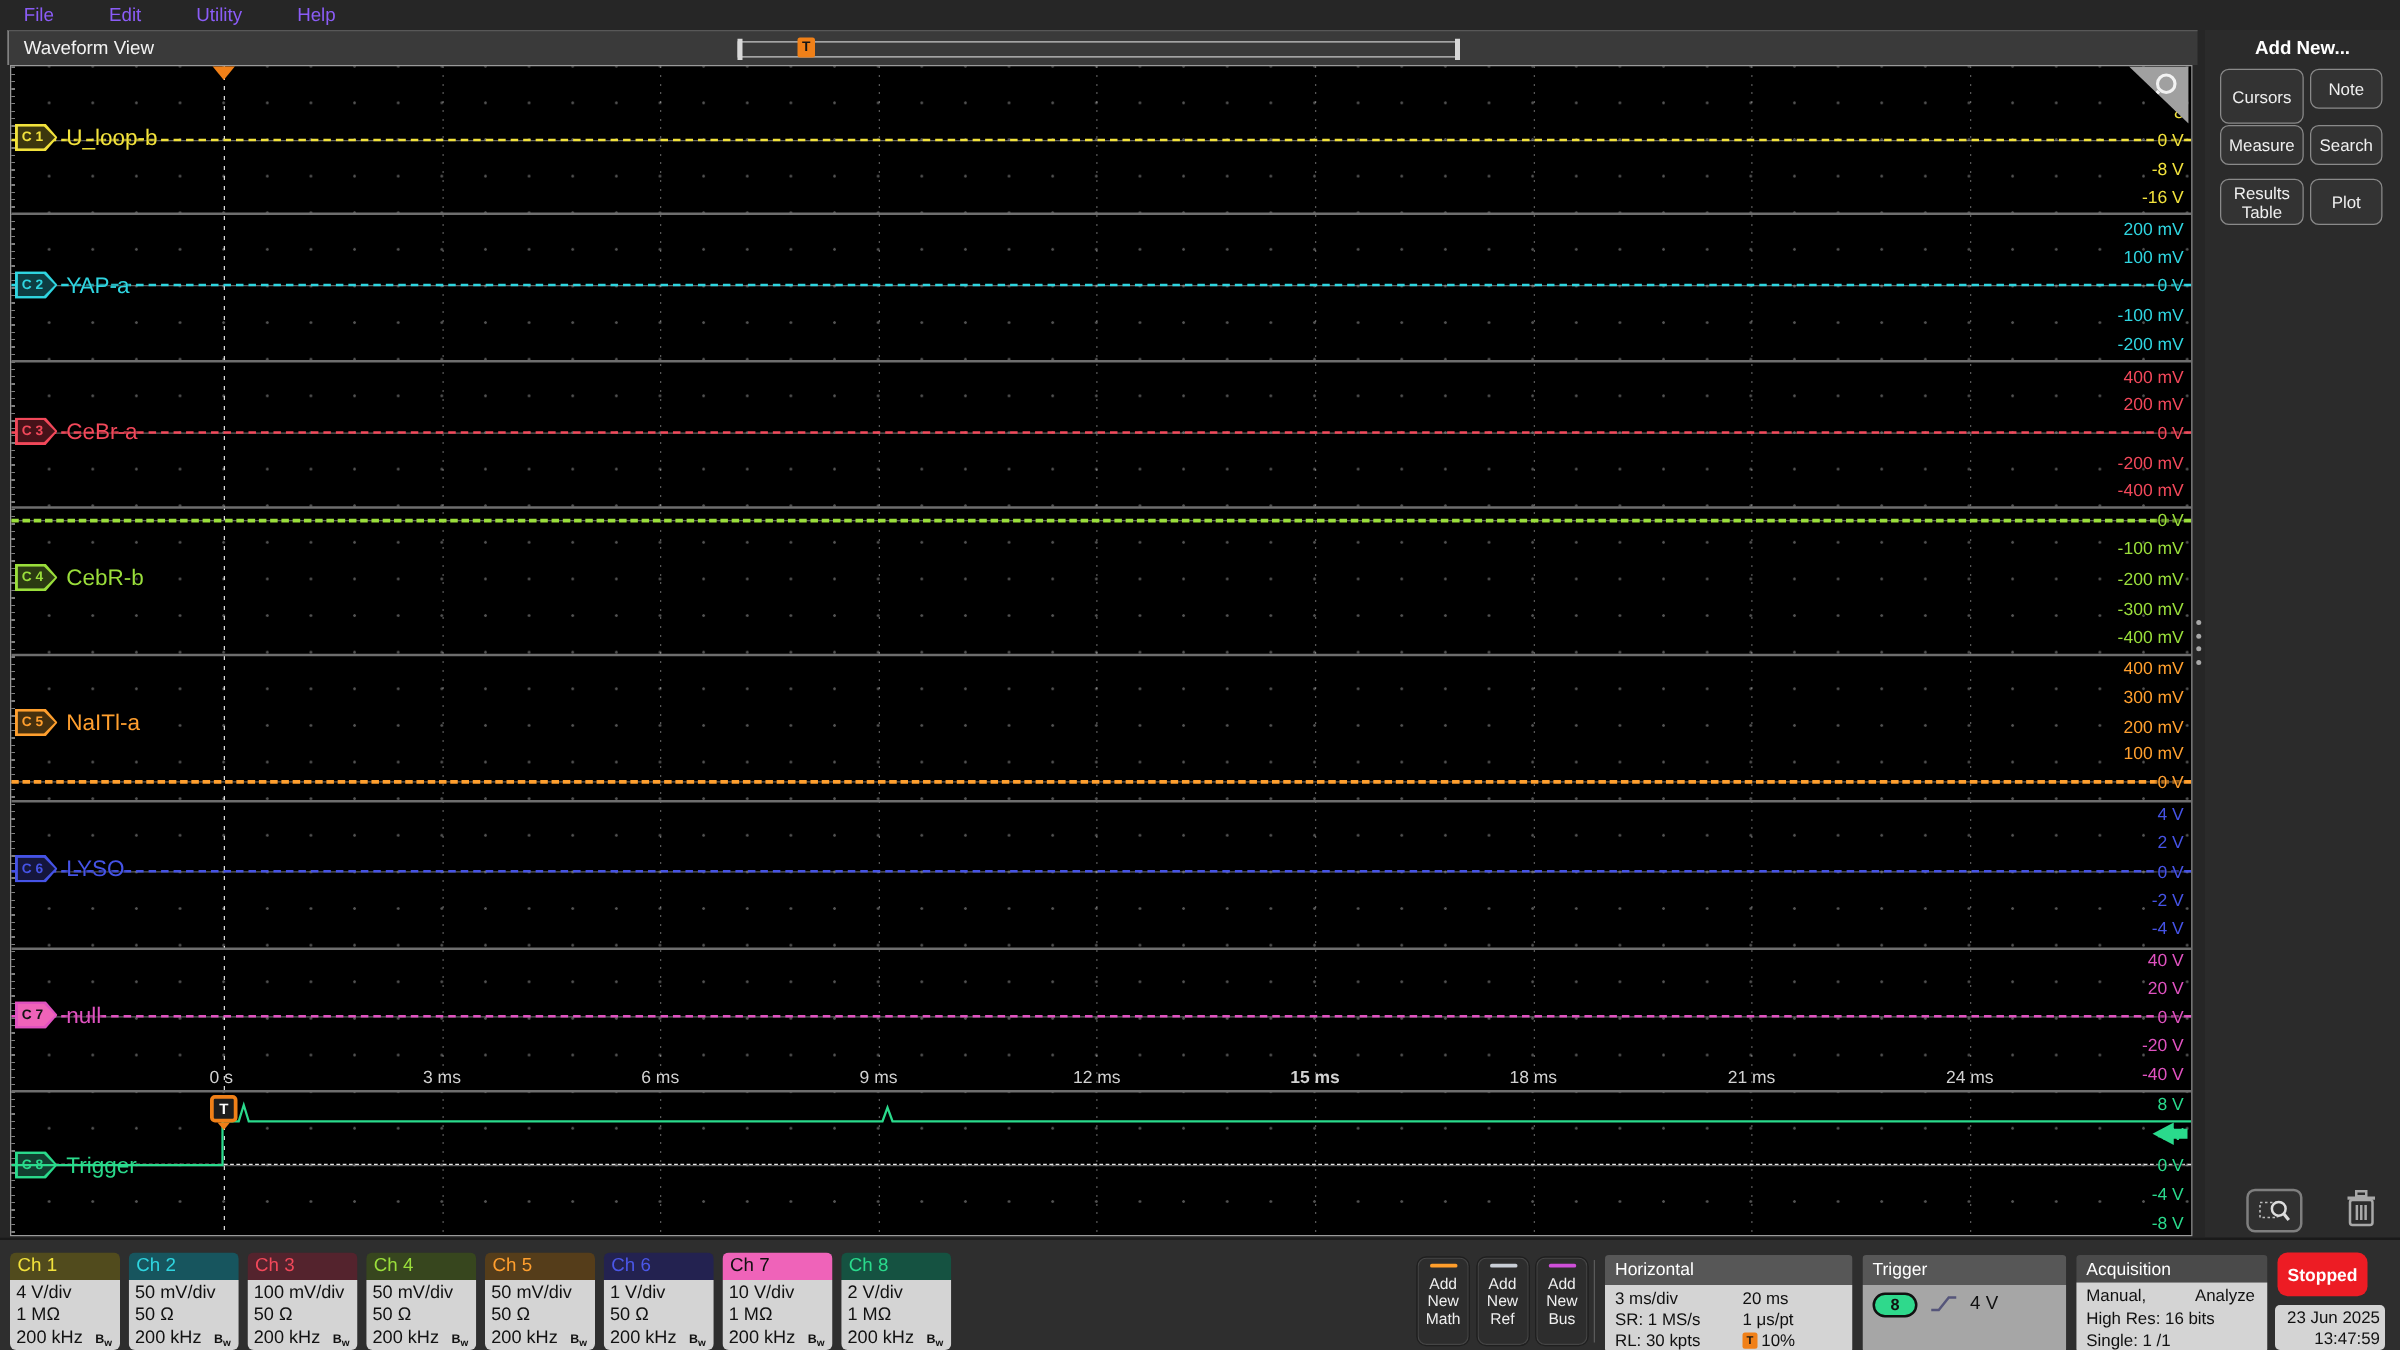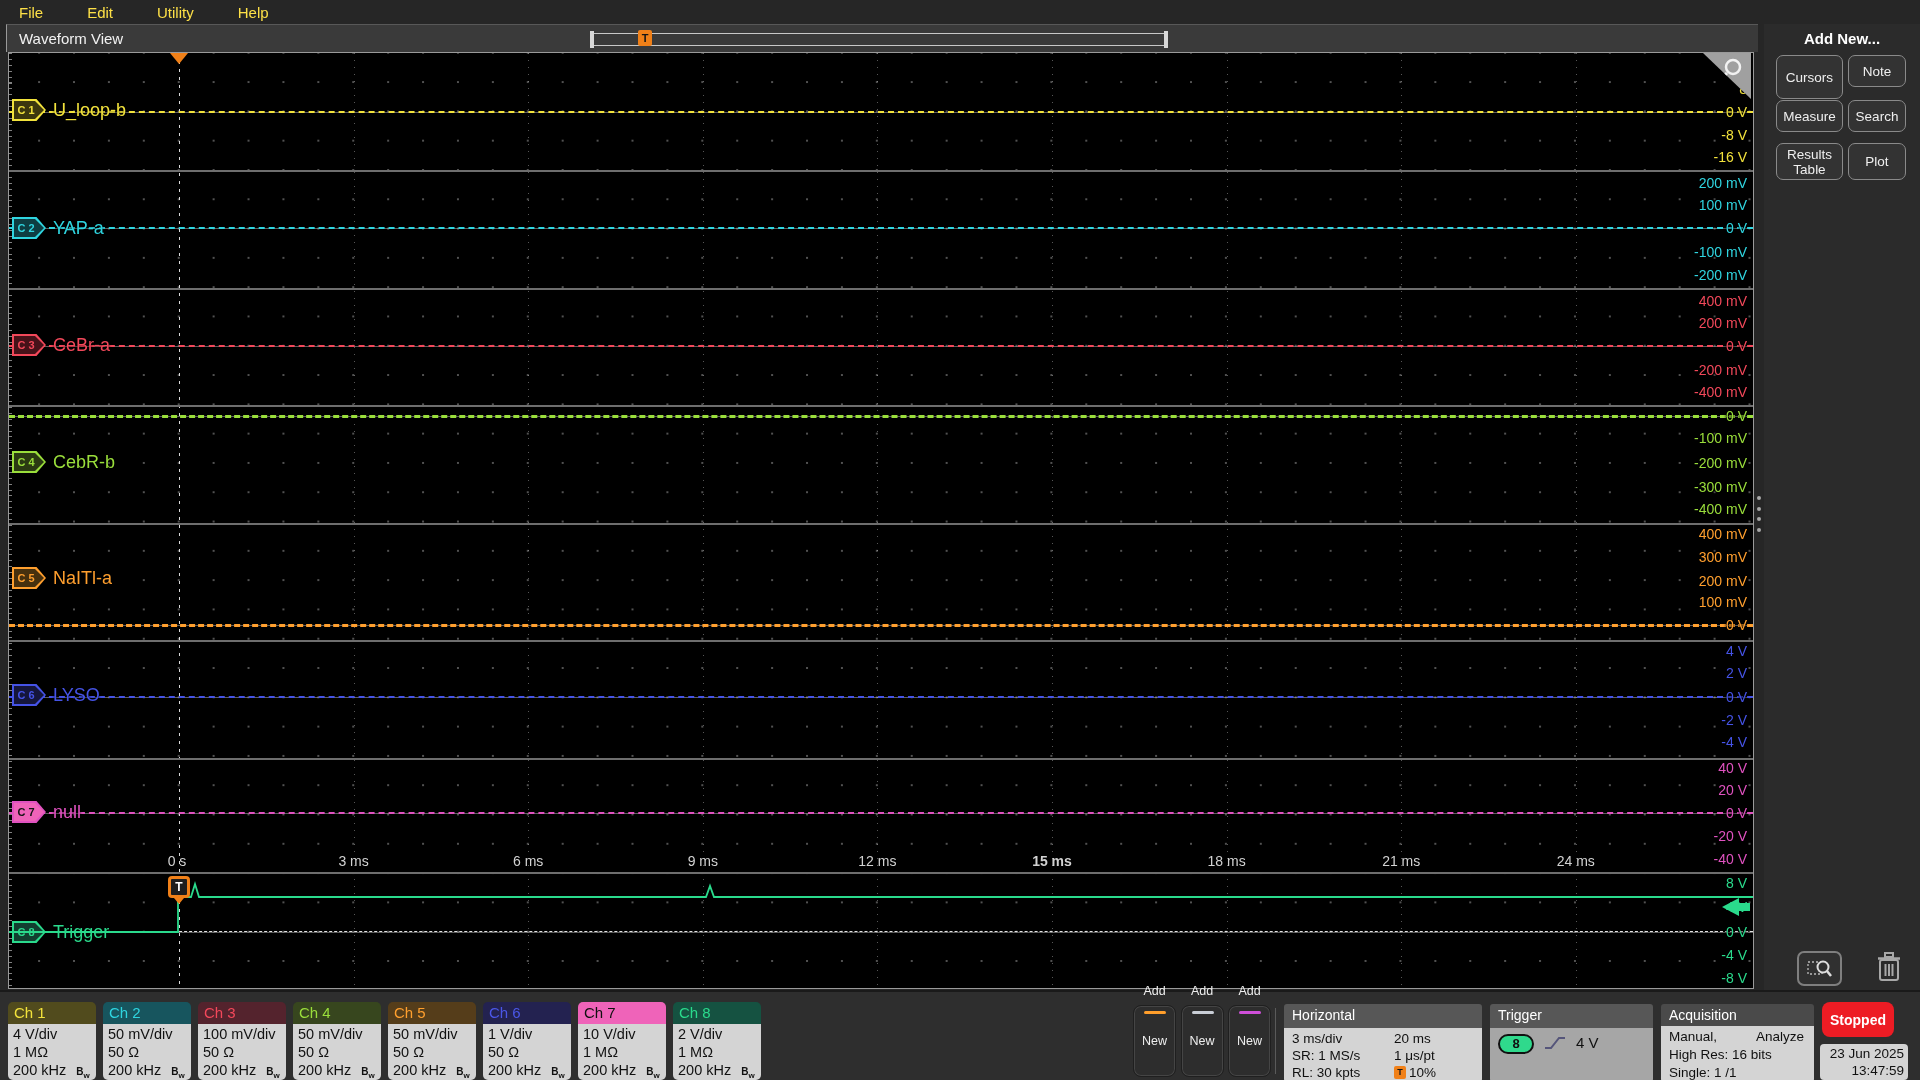--- a/index.html
+++ b/index.html
@@ -2,21 +2,21 @@
 <html><head>
 <meta charset="utf-8">
 <style>
   * { margin:0; padding:0; box-sizing:border-box; }
   html,body { width:1920px; height:1080px; overflow:hidden; background:#262626;
     font-family:"Liberation Sans","DejaVu Sans",sans-serif; }
 
   
   #menubar { position:absolute; left:0; top:0; width:1920px; height:24px; background:#262626;
     display:flex; align-items:center; gap:44px; padding-left:19px; }
-  #menubar .mitem { color:#fde047; font-size:15px; cursor:default; }
+  #menubar .mitem { color:#8b5cf6; font-size:15px; cursor:default; }
 
   
   #tabstrip { position:absolute; left:6px; top:24px; width:1752px; height:28px; background:#3a3a3a;
     border-top:1px solid #585858; border-left:1px solid #9a9a9a; }
   #tabtitle { position:absolute; left:12px; top:5px; color:#f2f2f2; font-size:15px; }
   #panbar { position:absolute; left:583px; top:8px; width:578px; height:13px; border:1px solid #c9c9c9; }
   #panbar .cap { position:absolute; top:-3px; width:4px; height:17px; background:#d8d8d8; }
   #panbar .capL { left:-1px; } #panbar .capR { right:-1px; }
   #pan-t { position:absolute; left:47px; top:-4px; width:14px; height:16px; background:#f08018;
     border-radius:2px; color:#151515; font-weight:bold; font-size:11px; text-align:center; line-height:16px; }
@@ -80,21 +80,21 @@
     border-top:2px solid #1a1a1a; }
   #chrow { position:absolute; left:8px; top:10px; display:flex; gap:7px; }
   .chbadge { width:88px; height:78px; border-radius:5px; overflow:hidden; cursor:pointer; }
   .chb-h { height:22px; font-size:15px; padding:2px 0 0 6px; }
   .chb-b { height:56px; background:#d4d4d4; color:#111; font-size:14.5px; padding:1px 0 0 5px; line-height:18px; }
   .bwrow { display:flex; align-items:baseline; }
   .bw { margin-left:10px; font-size:10px; font-weight:bold; }
   .bw .bww { font-size:8px; vertical-align:sub; }
   .addbtn { position:absolute; top:13px; width:43px; height:72px; background:#2d2d2d; border:1px solid #1f1f1f;
     border-radius:8px; box-shadow:inset 0 0 0 1px #454545; color:#eee; font-size:12.5px; line-height:14px;
-    display:flex; flex-direction:column; align-items:center; justify-content:center; cursor:pointer;gap:36px; }
+    display:flex; flex-direction:column; align-items:center; justify-content:center; cursor:pointer; }
   .addbtn .accent { position:absolute; top:5px; left:10px; width:22px; height:3px; border-radius:2px; }
   #vdivider { position:absolute; left:1275px; top:16px; width:1px; height:66px; background:#5a5a5a; }
   .panel { position:absolute; top:12px; border-radius:3px; overflow:hidden; }
   .panel .ph { height:24px; background:#575757; color:#fff; font-size:14px; padding:3px 0 0 8px; }
   .panel .pb { background:#d4d4d4; color:#101010; font-size:13.5px; padding:2px 0 0 8px; line-height:17px; }
   #panel-horizontal { left:1284px; width:198px; height:78px; }
   #panel-horizontal .pb { height:54px; }
   .hrow { display:flex; } .hrow .c1 { width:102px; } .hrow .c2 { display:flex; align-items:center; gap:3px; }
   .ticon { display:inline-block; width:12px; height:13px; background:#f08018; border-radius:2px; color:#151515;
     font-weight:bold; font-size:9px; text-align:center; line-height:13px; }

